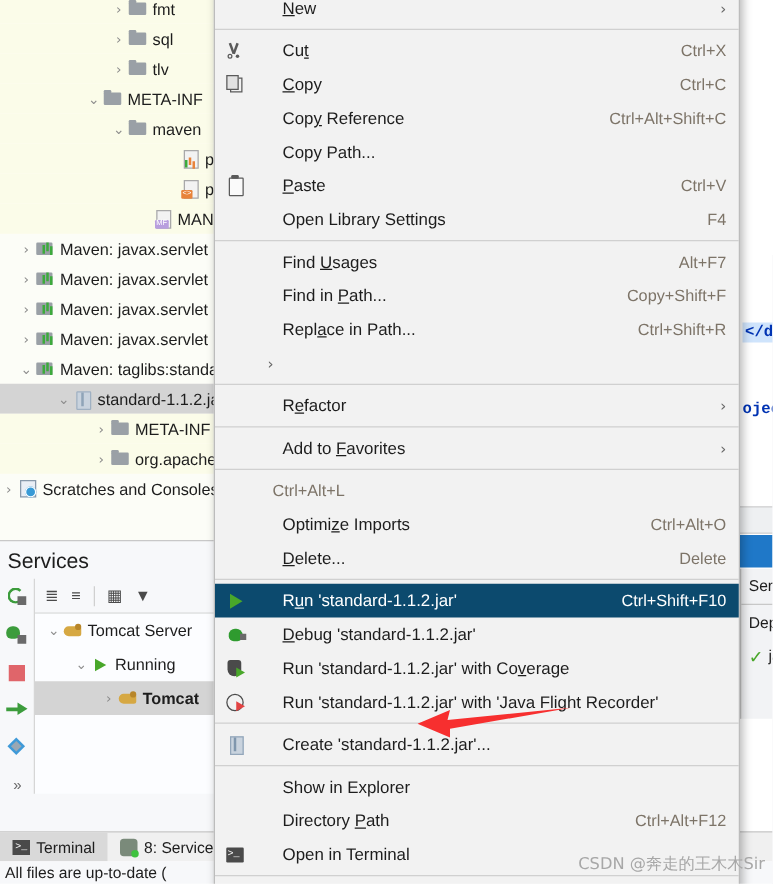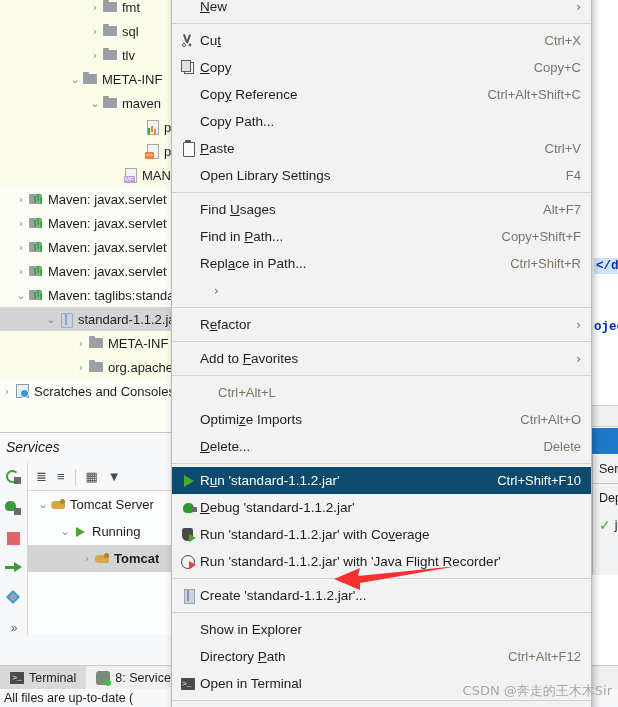--- a/index.html
+++ b/index.html
@@ -113,21 +113,21 @@
     content:""; position:absolute; left:4px; top:3px;
     border-left: 9px solid #49a72a; border-top: 5px solid transparent; border-bottom: 5px solid transparent;
   }
 
   
   .services-panel {
     position: absolute; left:0; top:432px; width:175px; height:233px;
     background:#f7f8fa; border-top:1px solid #c8c8c8;
   }
   .services-title {
-    position:absolute; left:6px; top:6px; font-size:14px; color:#1d1d1d;font-style:italic;
+    position:absolute; left:6px; top:6px; font-size:17px; color:#1d1d1d;
   }
   .svc-toolstrip {
     position:absolute; left:0; top:30px; width:28px; bottom:30px;
     border-right:1px solid #d6d6d6; background:#f7f8fa;
   }
   .svc-tool {
     width:28px; height:30px; position:relative; display:block;
   }
   .svc-topbar {
     position:absolute; left:28px; top:30px; right:0; height:28px;
@@ -174,21 +174,21 @@
     padding: 1px 0;
     z-index: 50;
   }
   .mi {
     position: relative; height: 27px; display: flex; align-items: center;
     padding-left: 6px; padding-right: 10px;
     font-size: 13.5px; color: #1d1d1d; white-space: nowrap;
   }
   .mi.sel { background: #0c4a6e; color: #ffffff; }
   .mi-ico { width: 22px; min-width: 22px; height: 18px; position: relative; }
-  .mi-label { flex: 1; }
+  .mi-label { flex: 1; margin-left: 26px; }
   .mi-label u { text-decoration: underline; }
   .mi-acc { color: #7d7468; font-size: 13px; margin-left: 18px; }
   .mi.sel .mi-acc { color: #ffffff; }
   .mi-sub { color: #6a6a6a; font-size: 12px; margin-left: 14px; font-family:"DejaVu Sans", sans-serif; }
   .mi-divider { height: 1px; background: #d0d0d0; margin: 3px 0; }
 
   
   .g-cut::before, .g-cut::after {
     content:""; position:absolute; left:8px; top:2px; width:1.5px; height:9px;
     background:#5a5a5a; transform-origin: bottom center;
@@ -493,21 +493,21 @@
         <div class="mi">
           <span class="mi-ico g-cut">
             <i></i>
           </span>
           <span class="mi-label">Cu<u>t</u></span>
           <span class="mi-acc">Ctrl+X</span>
         </div>
         <div class="mi">
           <span class="mi-ico g-copy"></span>
           <span class="mi-label"><u>C</u>opy</span>
-          <span class="mi-acc">Copy+C</span>
+          <span class="mi-acc">Ctrl+C</span>
         </div>
         <div class="mi">
           <span class="mi-ico"></span>
           <span class="mi-label">Cop<u>y</u> Reference</span>
           <span class="mi-acc">Ctrl+Alt+Shift+C</span>
         </div>
         <div class="mi">
           <span class="mi-ico"></span>
           <span class="mi-label">Copy Path...</span>
         </div>

